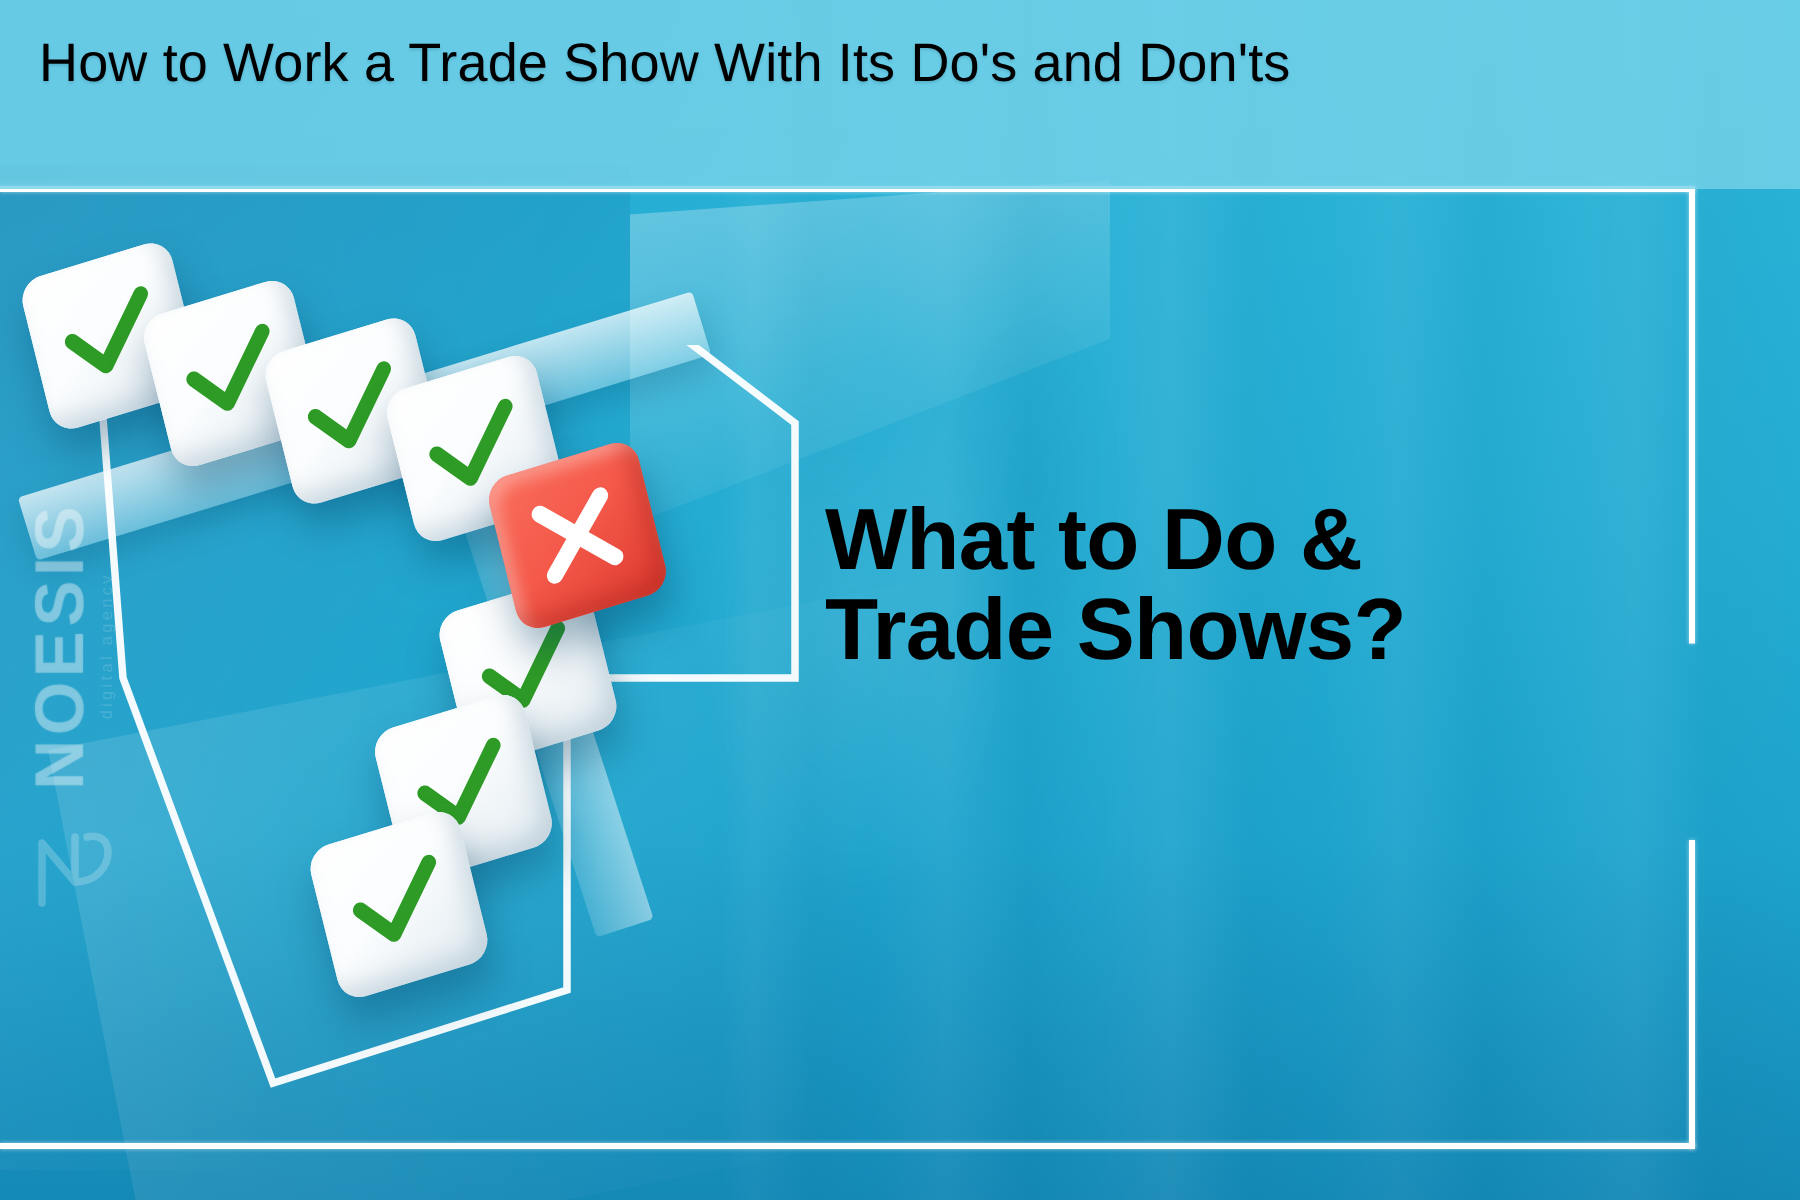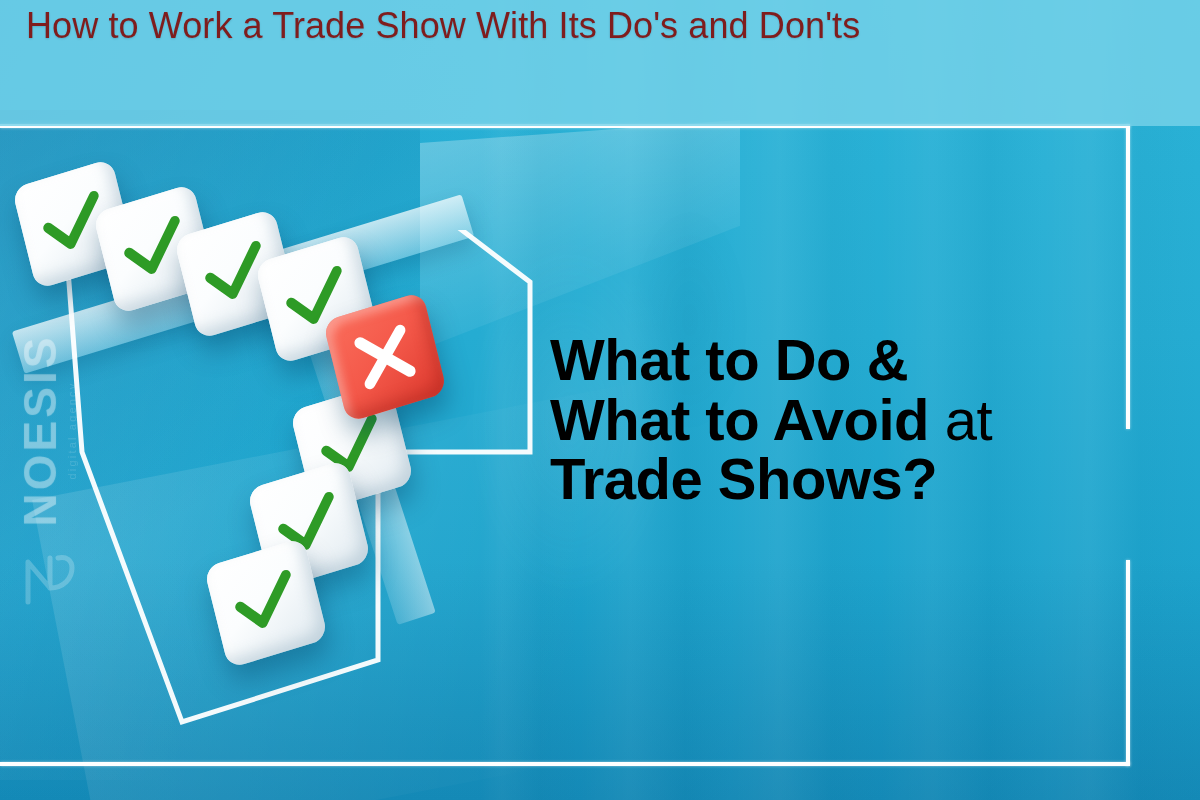--- a/index.html
+++ b/index.html
@@ -91,22 +91,22 @@
 
   
   .title-band {
     position: absolute;
     left: 0; top: 0; width: 1200px; height: 126px;
     background: rgba(118,210,233,0.82);
     z-index: 40;
   }
   .title-text {
     position: absolute;
-    left: 26px; top: 0; width: 1060px;
-    color: #7f1d1d;
+    left: 26px; top: 16px; width: 1060px;
+    color: #000000;
     font-size: 36px;
     line-height: 1.42;
     font-weight: 400;
     letter-spacing: .1px;
     font-family: "Liberation Sans", sans-serif;
     text-shadow: 0 1px 2px rgba(0,60,90,0.18);
     white-space: pre-wrap;
   }
 
   
@@ -311,21 +311,20 @@
     </div>
   </div>
 
   <div class="frame-line frame-top"></div>
   <div class="frame-line frame-right-a"></div>
   <div class="frame-line frame-right-b"></div>
   <div class="frame-line frame-bottom"></div>
 
   <div class="headline">
     <span class="hl hl-1">What to Do &amp;</span>
-    <span class="hl hl-2"><span>What to Avoid</span><span class="light"> at</span></span>
     <span class="hl hl-3">Trade Shows?</span>
   </div>
 
   <div class="title-band">
     <div class="title-text">How to Work a Trade Show With Its Do's and Don'ts</div>
   </div>
 
 </div>
 
 </body></html>

